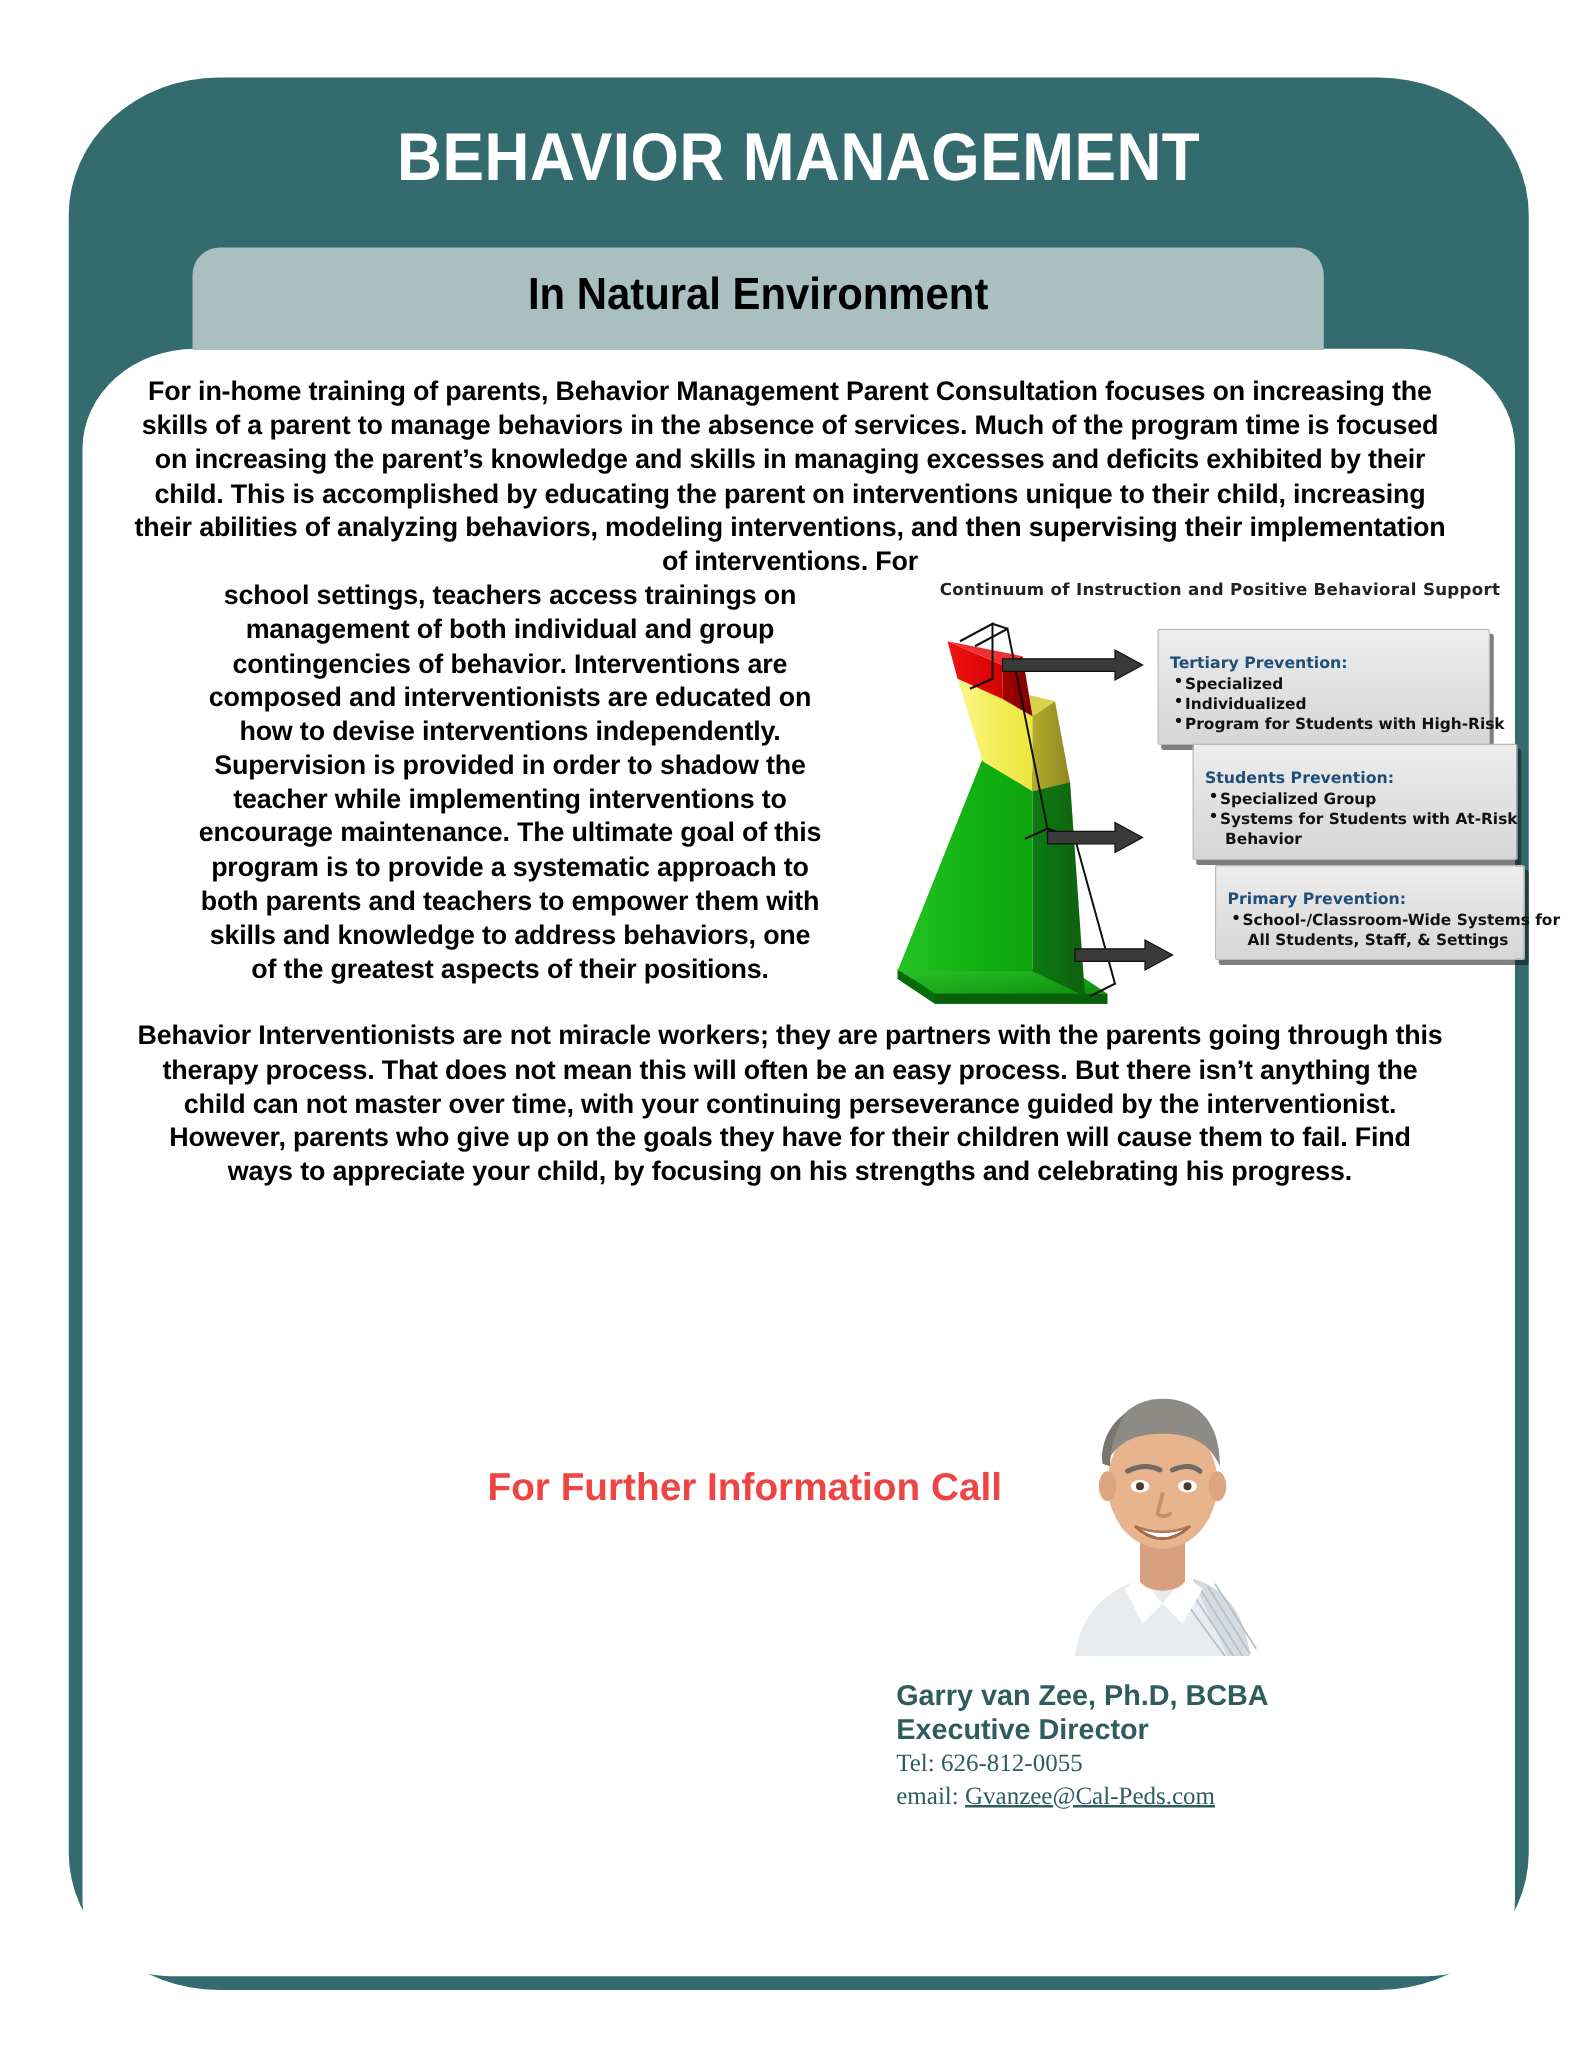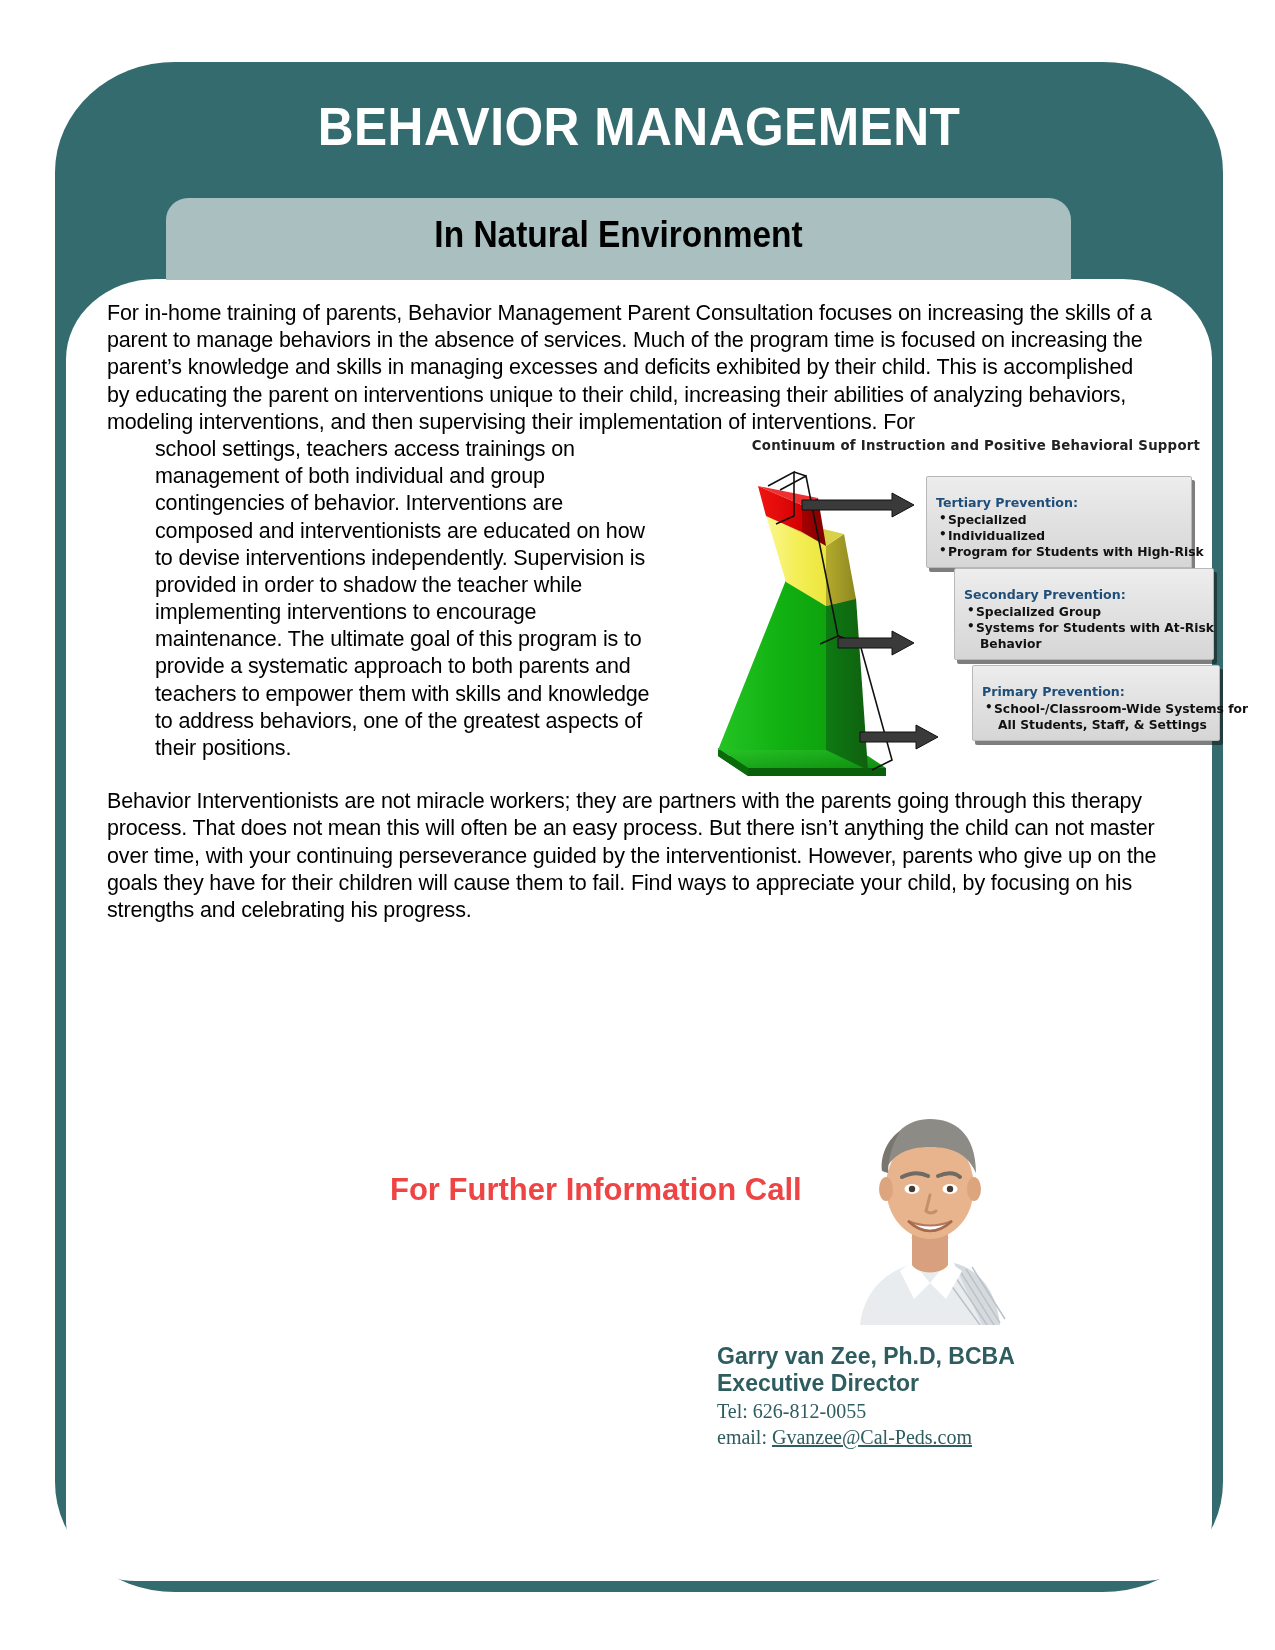--- a/index.html
+++ b/index.html
@@ -46,21 +46,21 @@
     font-size: 54px;
     font-weight: bold;
     letter-spacing: 0.5px;
     font-family: "Liberation Sans Narrow", "Liberation Sans", sans-serif;
     transform: scaleX(0.92);
     transform-origin: center;
     white-space: nowrap;
   }
   #subtitle-bar {
     position: absolute;
-    left: 166px; top: 198px;
+    left: 154px; top: 198px;
     width: 905px; height: 82px;
     background: #a9bfc0;
     border-radius: 22px 22px 0 0;
   }
   #subtitle-text {
     position: absolute;
     left: 0; top: 16px;
     width: 905px;
     text-align: center;
     color: #000000;
@@ -80,26 +80,26 @@
   }
   .section-heading {
     font-size: 25px;
     font-weight: bold;
     color: #000;
     margin: 0 0 36px 0;
     letter-spacing: -0.1px;
   }
   .para {
     font-size: 21.5px;
-    font-weight: normal;
+    font-weight: bold;
     color: #000;
     line-height: 1.265;
     letter-spacing: -0.15px;
     margin: 0;
-    text-align: left;
+    text-align: center;
   }
   #para-1 { width: 1050px; }
   #para-wrap-2 {
     position: relative;
     margin-top: 0px;
     margin-left: 48px;
   }
   #para-2 {
     width: 506px;
   }
@@ -320,21 +320,21 @@
         <div class="callout" id="callout-tertiary">
           <div class="callout-title">Tertiary Prevention:</div>
           <ul class="callout-list">
             <li><span class="bullet">•</span><span>Specialized</span></li>
             <li><span class="bullet">•</span><span>Individualized</span></li>
             <li><span class="bullet">•</span><span>Program for Students with High-Risk</span></li>
           </ul>
         </div>
 
         <div class="callout" id="callout-secondary">
-          <div class="callout-title">Secondary Prevention:</div>
+          <div class="callout-title">Students Prevention:</div>
           <ul class="callout-list">
             <li><span class="bullet">•</span><span>Specialized Group</span></li>
             <li><span class="bullet">•</span><span>Systems for Students with At-Risk</span></li>
             <li class="cont"><span>Behavior</span></li>
           </ul>
         </div>
 
         <div class="callout" id="callout-primary">
           <div class="callout-title">Primary Prevention:</div>
           <ul class="callout-list">

